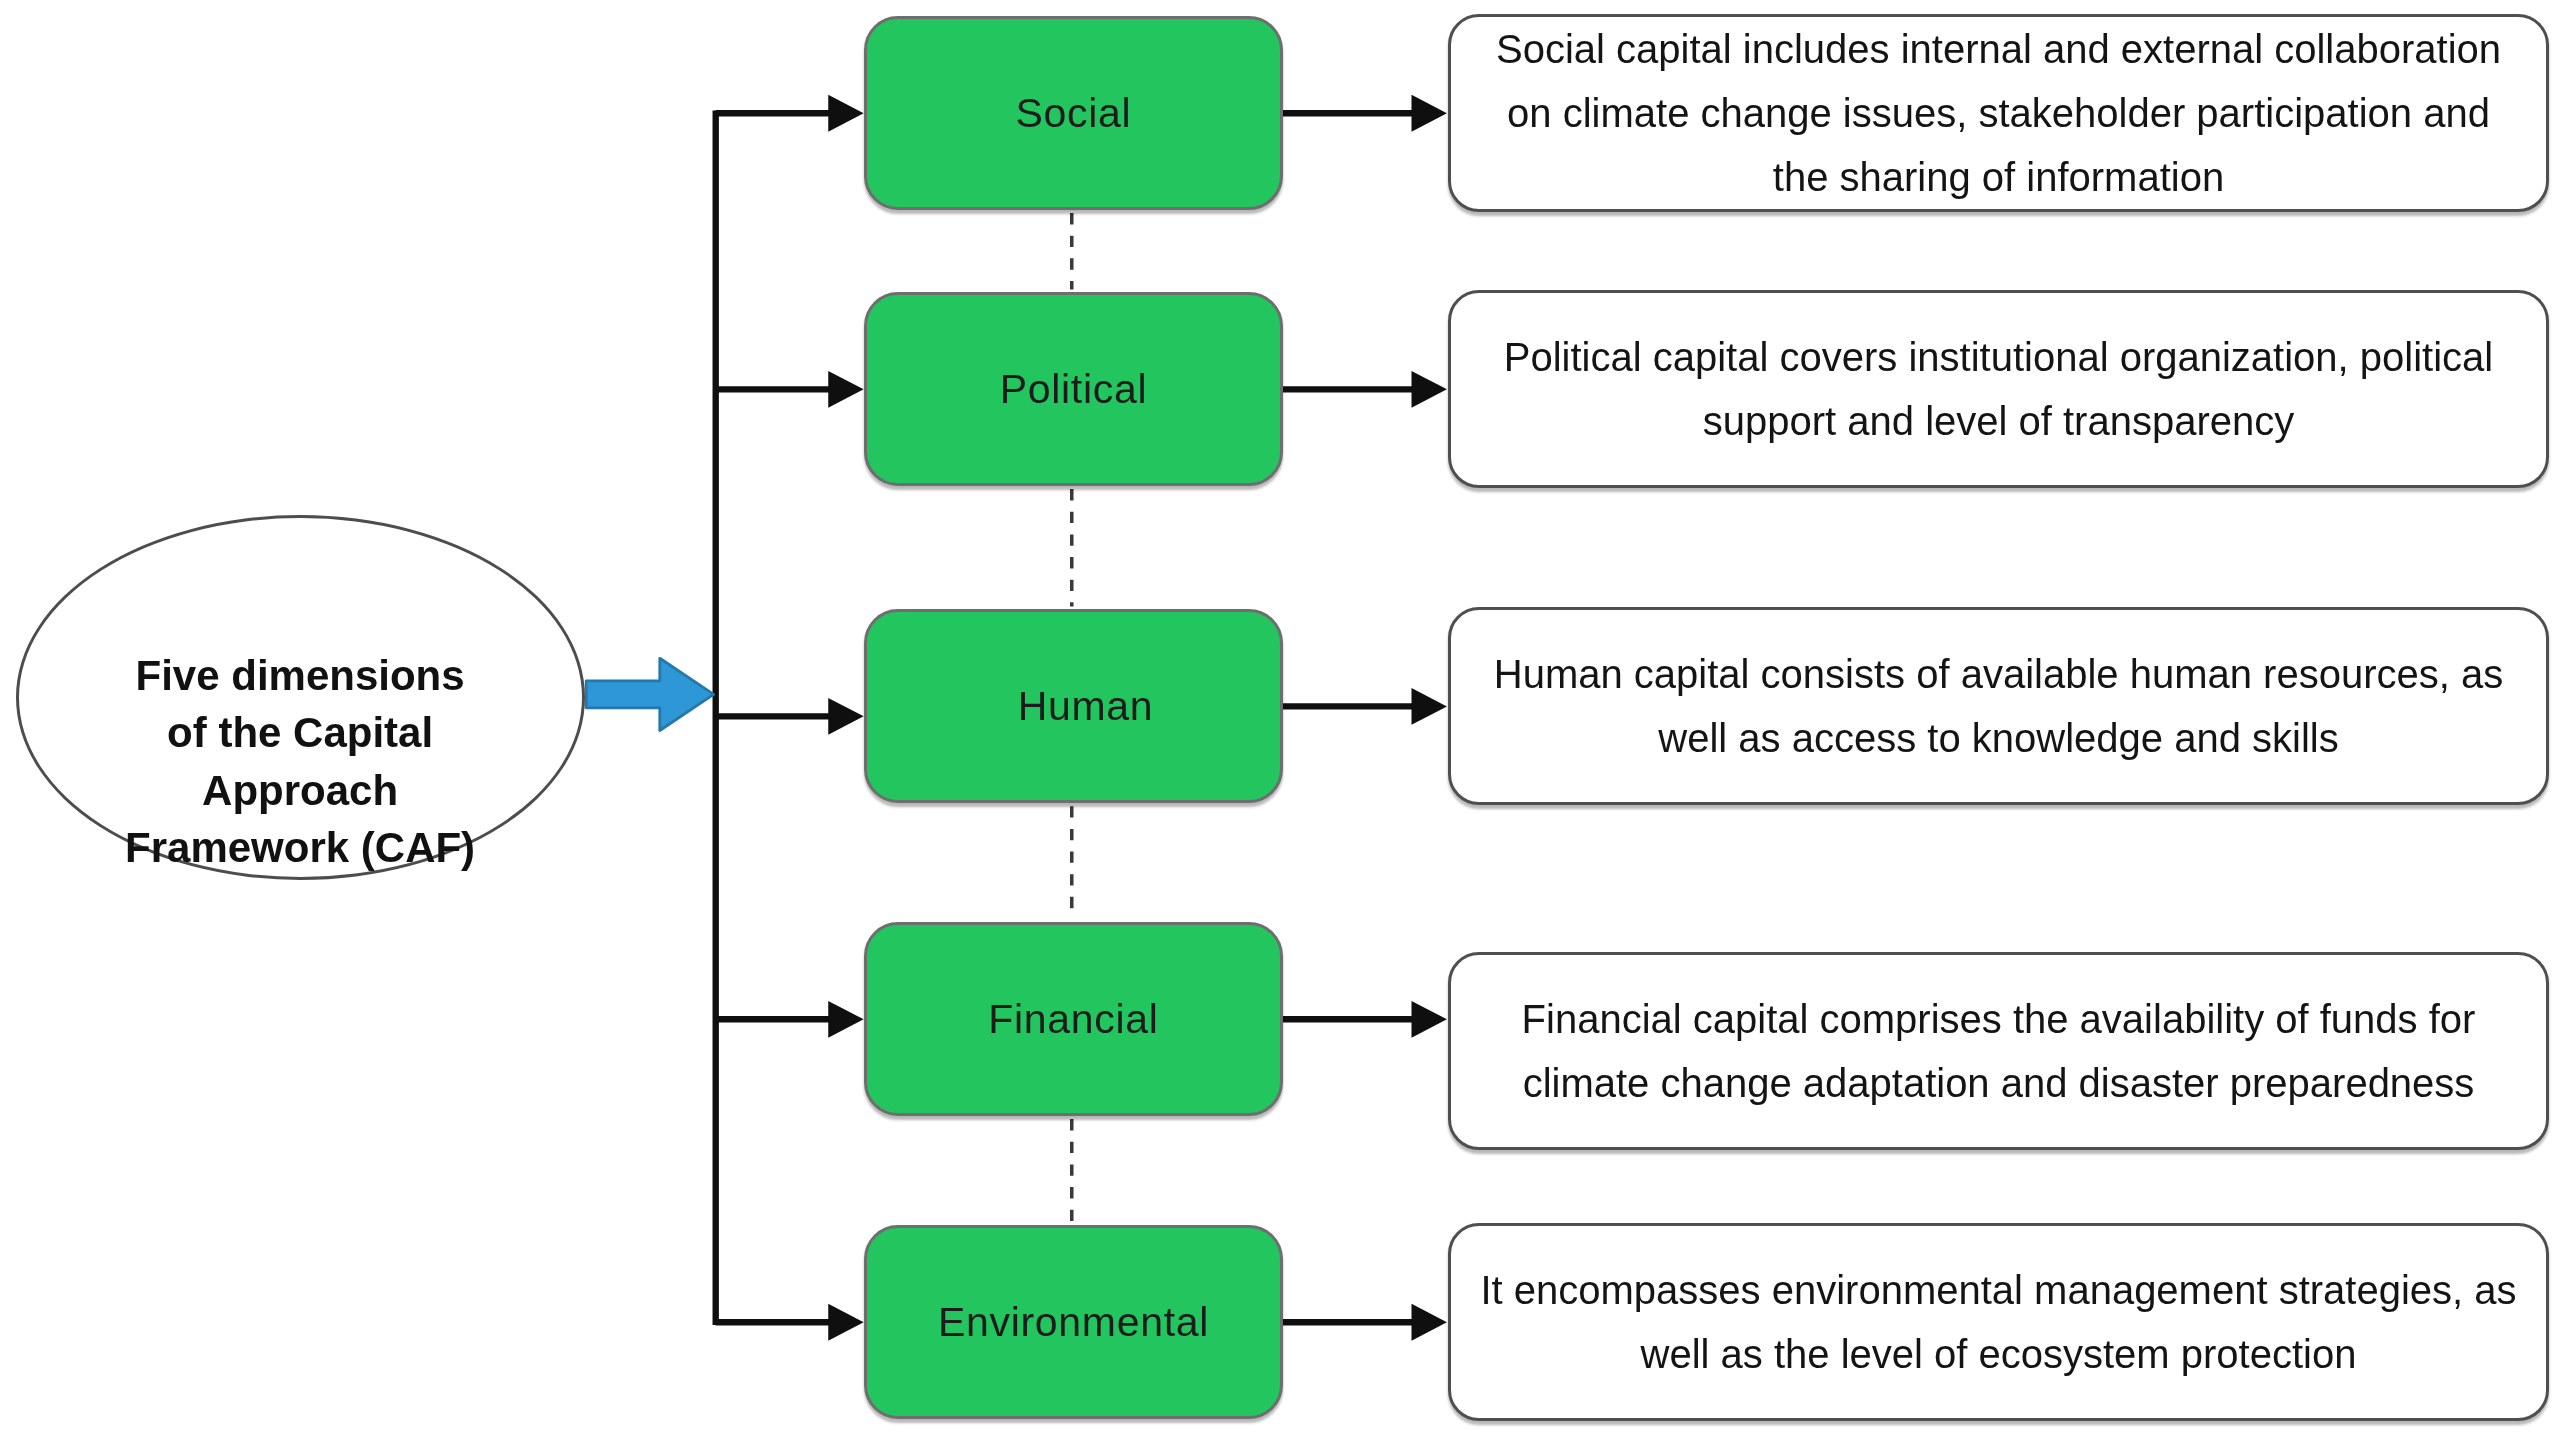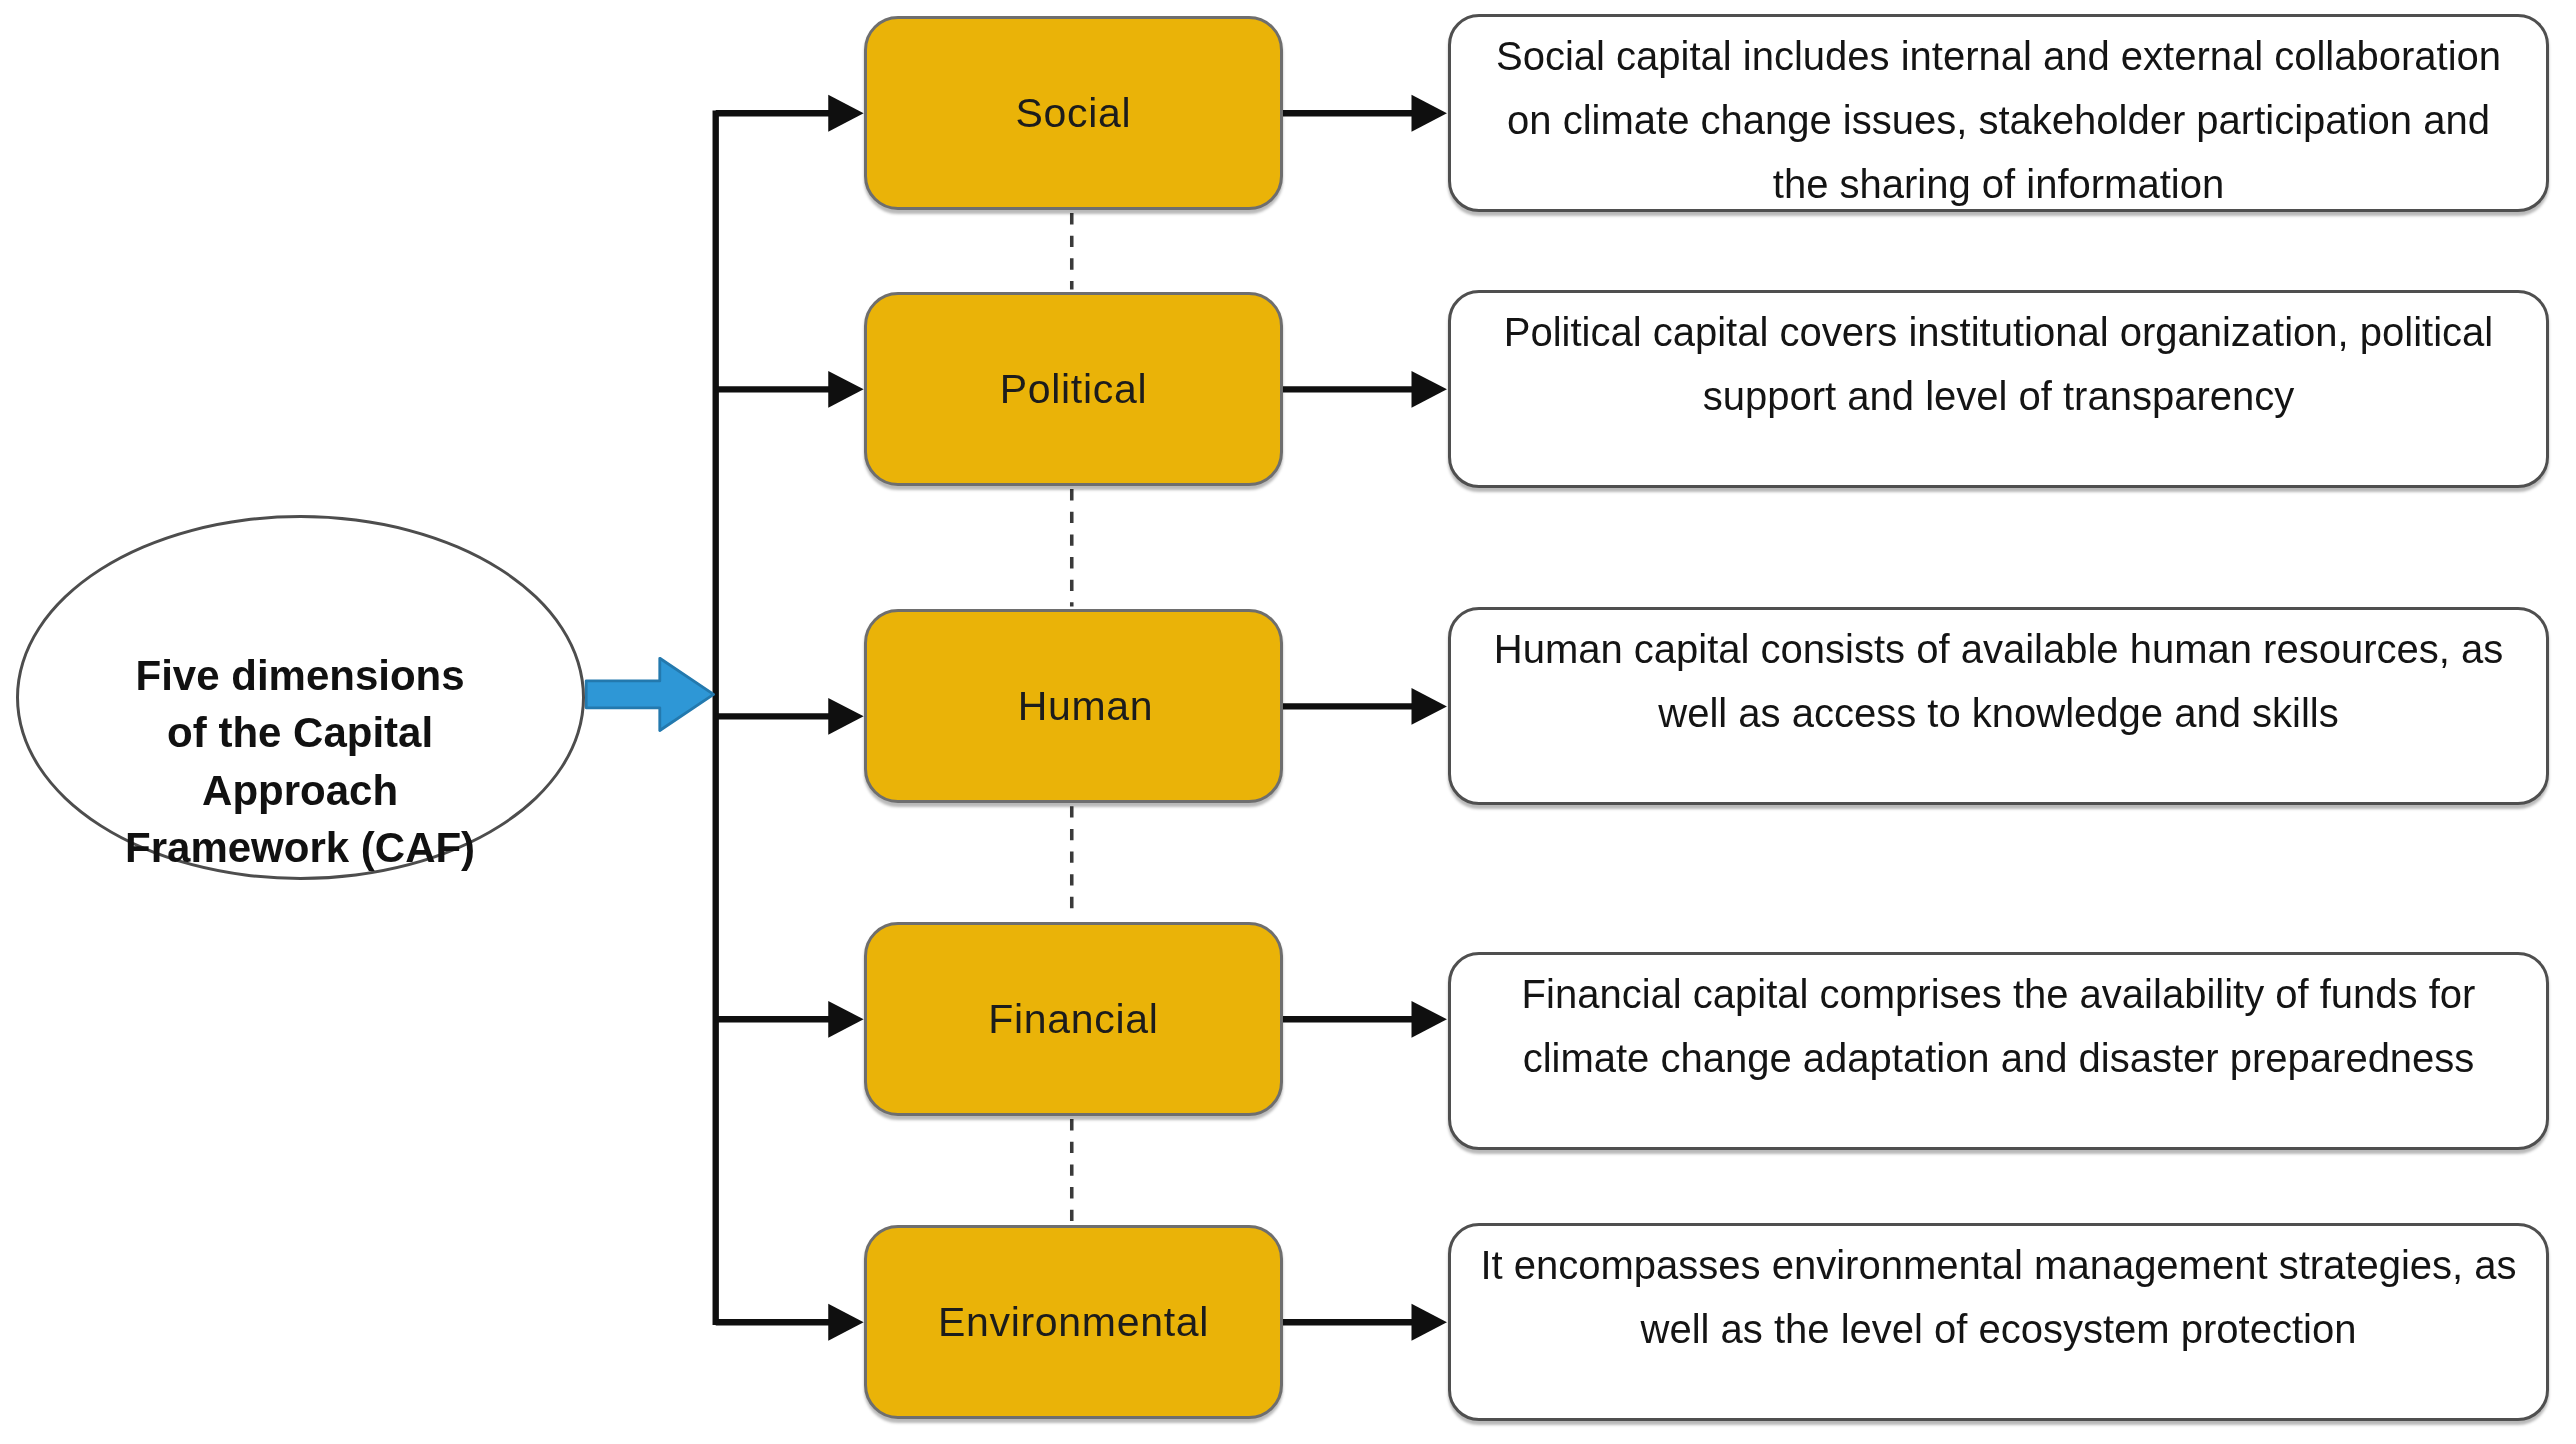--- a/index.html
+++ b/index.html
@@ -44,21 +44,21 @@
     line-height: 1.37;
     color: #111111;
   }
   .ellipse-text span { display: block; }
   
   .dim-box {
     position: absolute;
     left: 864px;
     width: 419px;
     height: 194px;
-    background: #eab308;
+    background: #22c55e;
     border: 3.5px solid #6e6e6e;
     border-radius: 34px;
     box-shadow: 0 3.5px 2.8px rgba(0,0,0,0.28);
     display: flex;
     align-items: center;
     justify-content: center;
     box-sizing: border-box;
   }
   .dim-box span {
     font-size: 41px;
@@ -69,21 +69,21 @@
   .desc-box {
     position: absolute;
     left: 1448px;
     width: 1101px;
     height: 198px;
     background: #ffffff;
     border: 3.5px solid #4f4f4f;
     border-radius: 31px;
     box-shadow: 0 3.5px 2.8px rgba(0,0,0,0.28);
     display: flex;
-    align-items: flex-start;
+    align-items: center;
     justify-content: center;
     box-sizing: border-box;
     padding: 7px 27px;
   }
   .desc-box p {
     margin: 0;
     text-align: center;
     font-size: 40px;
     line-height: 1.6;
     color: #141414;

